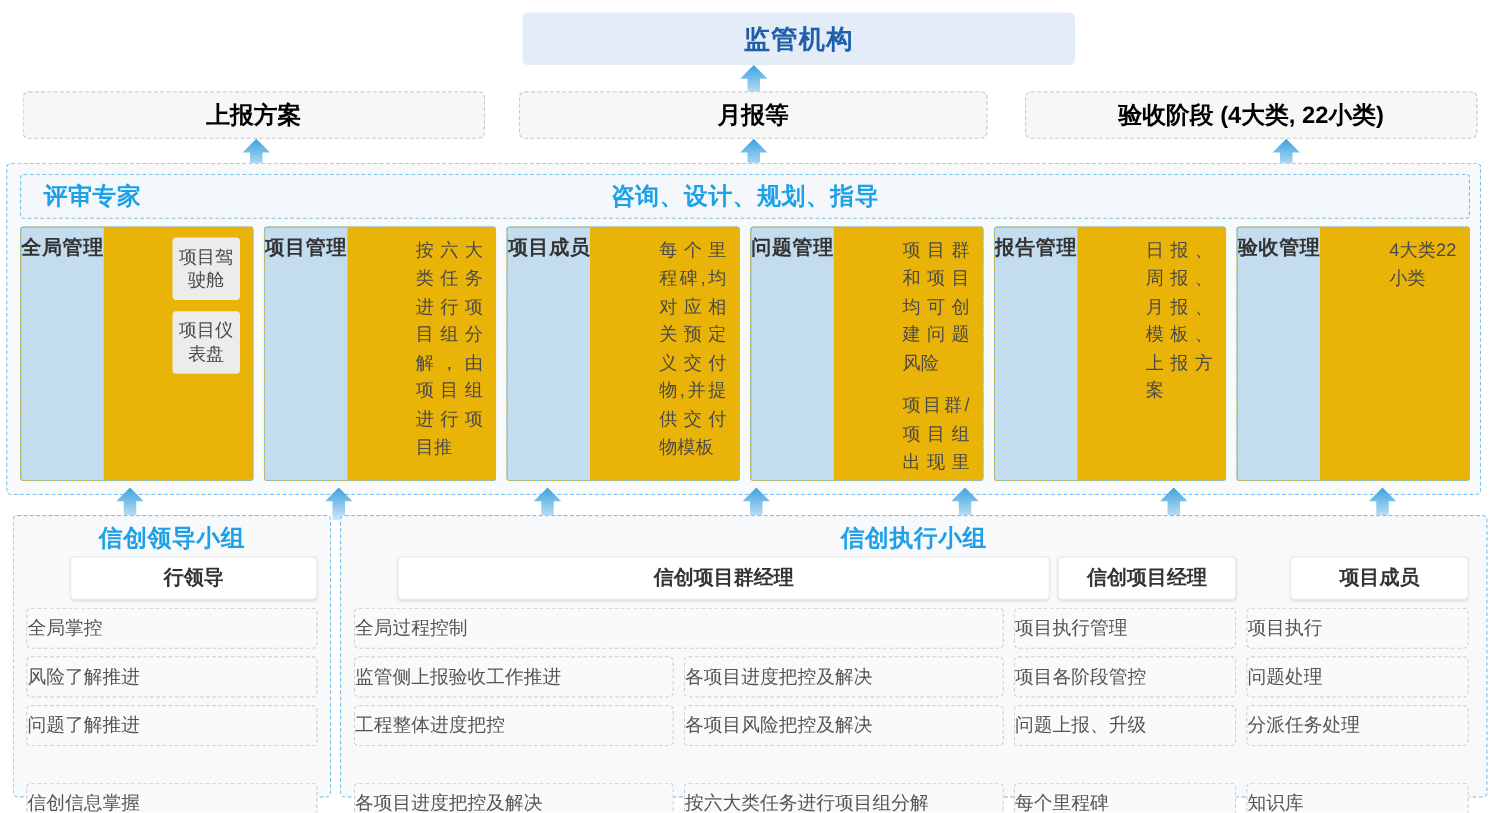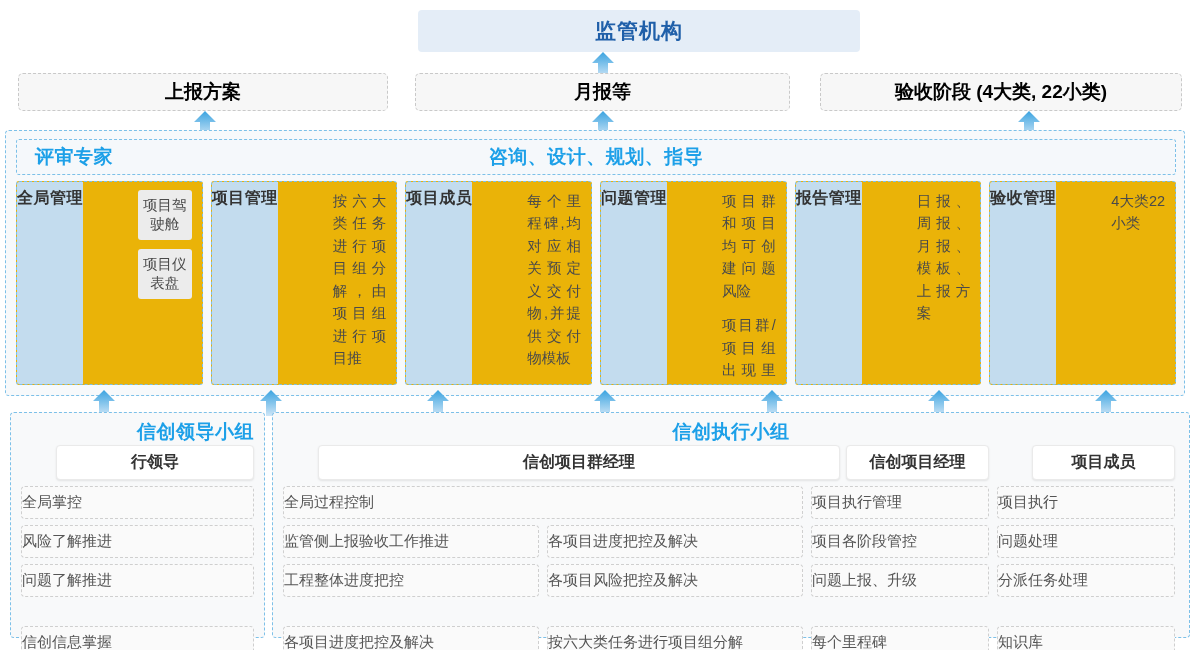--- a/index.html
+++ b/index.html
@@ -112,21 +112,21 @@
   .execgroup{
     position:absolute;left:272px;top:412px;width:918px;height:226px;
     box-sizing:border-box;
     border:1px dashed #7cc0e8;
     background:#f8f9fa;
     border-radius:4px;
     padding:6px 10px 8px 10px;
   }
   .grp-title{
     color:#1da0e8;font-weight:bold;font-size:19px;letter-spacing:.5px;
-    text-align:right;height:26px;line-height:26px;
+    text-align:center;height:26px;line-height:26px;
   }
   .grp-title.right{text-align:center;}
 
   .rolehead{
     background:#ffffff;
     border:1px solid #eaeaea;
     border-radius:4px;
     box-shadow:0 1px 2px rgba(0,0,0,.09);
     text-align:center;
     font-size:16px;font-weight:bold;color:#333;

